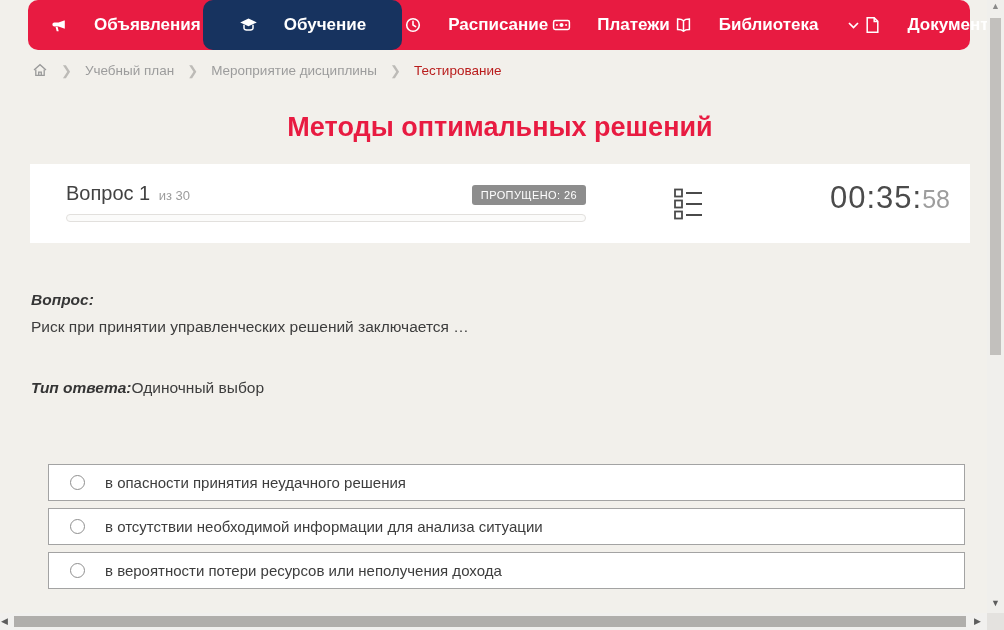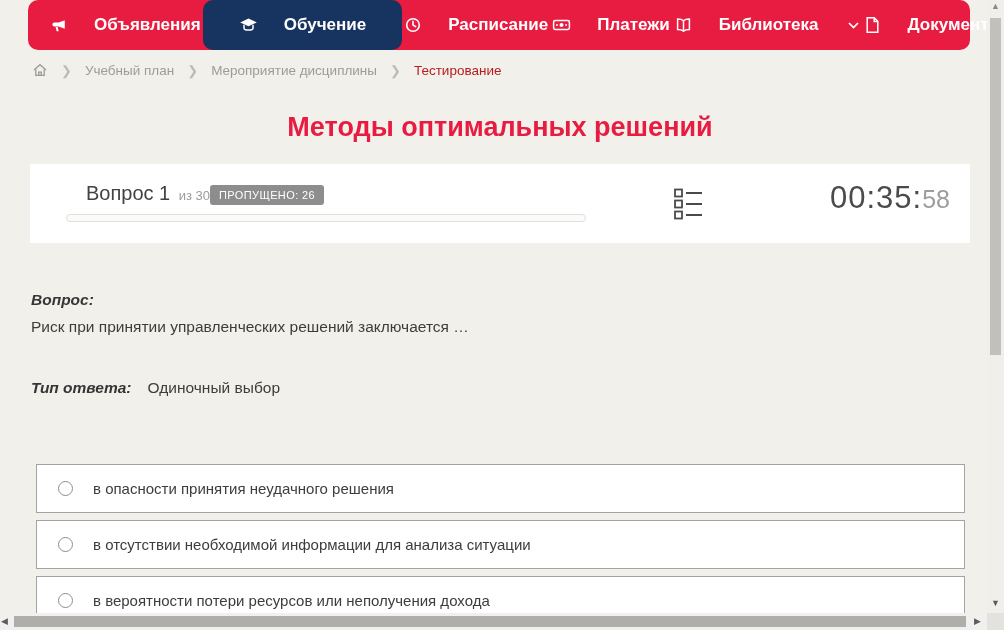--- a/index.html
+++ b/index.html
@@ -46,21 +46,21 @@
     position:absolute; left:0; top:112px; width:1000px;
     text-align:center; font-size:27px; font-weight:bold; color:#e81b41;
   }
 
   
   .q-card {
     position:absolute; left:30px; top:164px; width:940px; height:79px;
     background:#ffffff;
   }
   .qh-left { position:absolute; left:36px; top:18px; width:520px; }
-  .qh-toprow { display:flex; align-items:flex-end; justify-content:flex-start;margin-left:20px; }
+  .qh-toprow { display:flex; align-items:flex-end; justify-content:space-between; }
   .qh-question { font-size:20px; color:#424242; }
   .qh-total { font-size:13px; color:#9c9c9c; margin-left:4px; }
   .qh-badge {
     background:#8d8d8d; color:#fff; font-size:11px; font-weight:normal;
     letter-spacing:.4px; padding:4px 9px; border-radius:3px;
   }
   .qh-progress {
     margin-top:9px; height:8px; width:520px;
     background:#fbfbfa; border:1px solid #e2e0dd; border-radius:5px;
     overflow:hidden;
@@ -71,27 +71,27 @@
     position:absolute; right:20px; top:16px;
     font-weight:300; color:#4b4b4b; font-size:31px; letter-spacing:1px;
   }
   .qh-timer .sec { font-size:25px; color:#9d9d9d; letter-spacing:0; }
 
   
   .q-body { position:absolute; left:31px; top:291px; width:900px; font-size:15.5px; }
   .q-label { font-weight:bold; font-style:italic; color:#353535; }
   .q-text { margin-top:9px; color:#3d3d3d; }
   .q-type { margin-top:43px; color:#3d3d3d; }
-  .q-type-label { font-weight:bold; font-style:italic; color:#353535; margin-right:16px; }
+  .q-type-label { font-weight:bold; font-style:italic; color:#353535; margin-right:0; }
 
   
   .options { position:absolute; left:36px; top:464px; width:929px; }
   .option {
-    background:#fff; border:1px solid #a3a3a3; height:49px;
-    display:flex; align-items:center; margin-bottom:7px; cursor:pointer;
+    background:#fff; border:1px solid #a3a3a3; height:37px;
+    display:flex; align-items:center; margin-bottom:7px; cursor:pointer;margin-left:12px;
   }
   .radio {
     width:15px; height:15px; border:1px solid #8f8f8f; border-radius:50%;
     background:#fff; margin:0 20px 0 21px; flex:0 0 auto;
   }
   .option-label { font-size:15px; color:#3d3d3d; }
 
   
   .vscroll {
     position:absolute; right:0; top:0; width:17px; height:613px;

